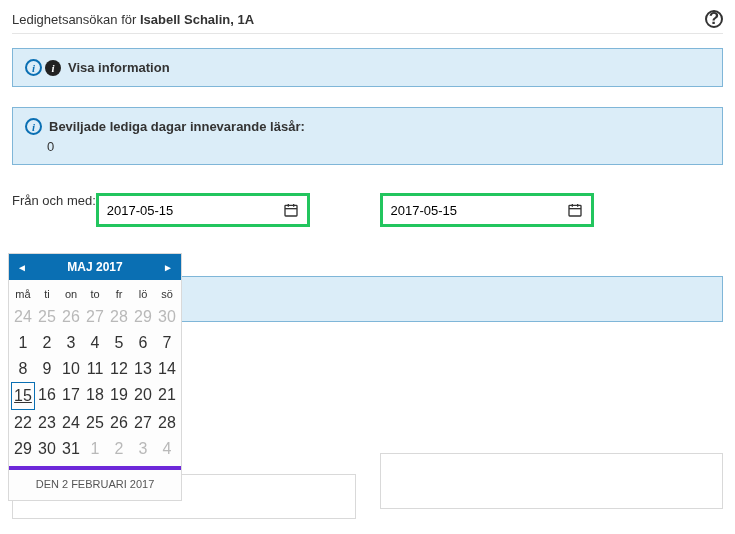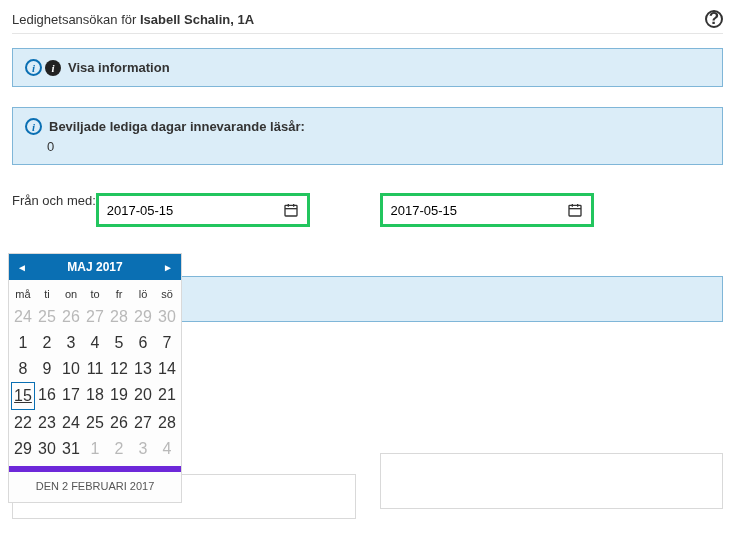--- a/index.html
+++ b/index.html
@@ -176,21 +176,21 @@
     }
     .dp-day.selected {
       border: 1px solid #0a6fb3;
       text-decoration: underline;
     }
     .dp-footer {
       text-align: center;
       font-size: 11px;
       color: #555;
       padding: 8px 0 10px;
-      border-top: 6px solid #6d28d9;
+      border-top: 4px solid #6d28d9;
       margin-top: 2px;
     }
     
     .bottom-row {
       position: absolute;
       top: 449px;
       left: 12px;
       right: 12px;
       display: flex;
       gap: 24px;

